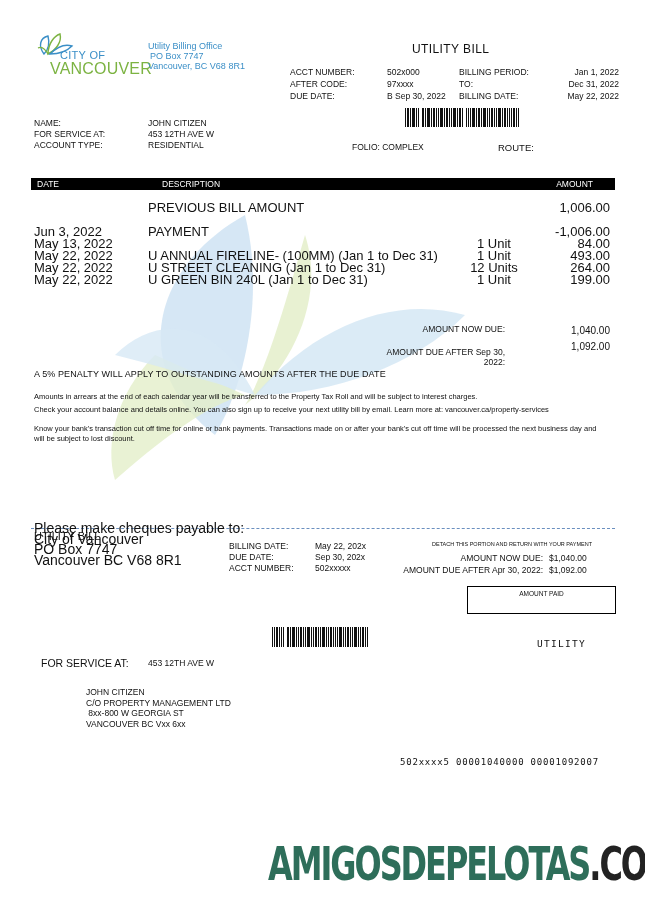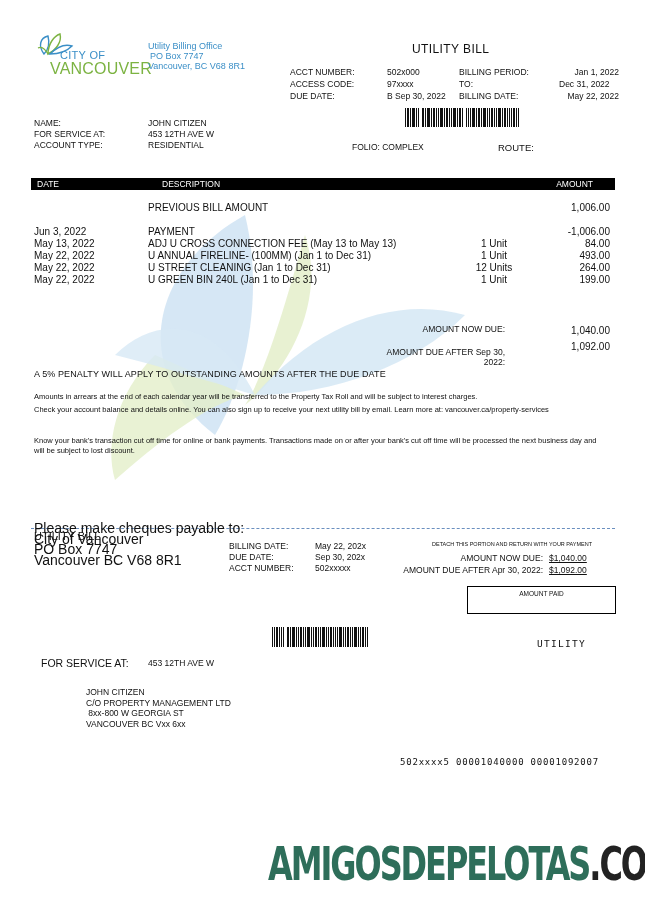--- a/index.html
+++ b/index.html
@@ -13,34 +13,34 @@
   .office { left: 148px; top: 41px; color: #3b8fc7; font-size: 9px; line-height: 10px; }
   .title { left: 412px; top: 42px; font-size: 12px; letter-spacing: 0.4px; }
   .hdr-grid { left: 290px; top: 67px; display: grid; grid-template-columns: 97px 72px 100px 60px; row-gap: 1px; font-size: 8.5px; line-height: 11px; }
   .barcode { display: flex; align-items: stretch; height: 20px; }
   .barcode span { display: block; background: #111; margin-right: 1px; }
   .info-grid { left: 34px; top: 118px; display: grid; grid-template-columns: 114px 160px; font-size: 8.5px; line-height: 11px; }
   .folio { left: 352px; top: 142px; font-size: 8.5px; }
   .route { left: 498px; top: 142px; font-size: 9.5px; }
   .tbl-head { left: 31px; top: 178px; width: 584px; height: 12px; background: #000; color: #fff; font-size: 8.5px; line-height: 12px; }
   .tbl-head span { position: absolute; top: 0; }
-  .row { position: absolute; left: 34px; width: 576px; height: 12px; font-size: 10px; line-height: 12px; }
+  .row { position: absolute; left: 34px; width: 576px; height: 12px; font-size: 13px; line-height: 12px; }
   .row .d { position: absolute; left: 0; }
   .row .desc { position: absolute; left: 114px; }
   .row .u { position: absolute; left: 410px; width: 100px; text-align: center; }
   .row .a { position: absolute; right: 0; }
   .penalty { left: 34px; top: 369px; font-size: 9px; letter-spacing: 0.1px; }
   .note { left: 34px; font-size: 7.5px; line-height: 10px; width: 580px; }
   .dash { left: 31px; top: 528px; width: 584px; border-top: 1.5px dashed #6a8fbf; }
   .stub-title { left: 34px; top: 530px; font-size: 11px; }
   .stub-addr { left: 34px; top: 523px; font-size: 14px; line-height: 10.5px; }
   .stub-grid { left: 229px; top: 541px; display: grid; grid-template-columns: 86px 80px; font-size: 8.5px; line-height: 11px; }
   .detach { left: 432px; top: 541px; font-size: 5.5px; }
   .stub-due { right: 36px; top: 552px; display: grid; grid-template-columns: auto 60px; column-gap: 6px; text-align: right; font-size: 8.5px; line-height: 12px; }
-  .stub-due .v { text-align: left; text-decoration: underline; }
+  .stub-due .v { text-align: left; }
   .paidbox { left: 467px; top: 586px; width: 149px; height: 28px; border: 1px solid #000; }
   .paidbox span { display: block; text-align: center; font-size: 6.5px; margin-top: 3px; }
   .util-mono { left: 537px; top: 638px; font-family: "DejaVu Sans Mono", monospace; font-size: 9.5px; letter-spacing: 1.3px; }
   .svc2 { left: 41px; top: 657px; font-size: 10.5px; }
   .svc2v { left: 148px; top: 658px; font-size: 8.5px; }
   .mail { left: 86px; top: 687px; font-size: 8.5px; line-height: 10.5px; }
   .scanline { left: 400px; top: 757px; font-family: "DejaVu Sans Mono", monospace; font-size: 9px; letter-spacing: 0.8px; }
   .brand { left: 268px; top: 838px; font-family: "DejaVu Sans", sans-serif; font-weight: bold; font-size: 47px; letter-spacing: -3px; transform: scaleX(0.68); transform-origin: left top; line-height: 52px; white-space: nowrap; }
 </style>
 </head>
@@ -70,24 +70,24 @@
   <div>Vancouver, BC V68 8R1</div>
 </div>
 
 <div class="abs title">UTILITY BILL</div>
 
 <div class="abs hdr-grid">
   <span>ACCT NUMBER:</span>
   <span>502x000</span>
   <span>BILLING PERIOD:</span>
   <span style="text-align:right">Jan 1, 2022</span>
-  <span>ACCESS CODE:</span>
+  <span>AFTER CODE:</span>
   <span>97xxxx</span>
   <span>TO:</span>
-  <span style="text-align:left">Dec 31, 2022</span>
+  <span style="text-align:right">Dec 31, 2022</span>
   <span>DUE DATE:</span>
   <span>B Sep 30, 2022</span>
   <span>BILLING DATE:</span>
   <span style="text-align:right">May 22, 2022</span>
 </div>
 
 <div class="abs barcode" style="left:405px; top:108px; width:168px; height:19px;">
   <span style="width:1px"></span>
     <span style="width:2px"></span>
     <span style="width:1px"></span>
@@ -157,21 +157,20 @@
 </div>
 
 <div class="row" style="top:226px">
   <span class="d">Jun 3, 2022</span>
   <span class="desc">PAYMENT</span>
   <span class="u"></span>
   <span class="a">-1,006.00</span>
 </div>
 <div class="row" style="top:238px">
   <span class="d">May 13, 2022</span>
-  <span class="desc">ADJ U CROSS CONNECTION FEE (May 13 to May 13)</span>
   <span class="u">1 Unit</span>
   <span class="a">84.00</span>
 </div>
 <div class="row" style="top:250px">
   <span class="d">May 22, 2022</span>
   <span class="desc">U ANNUAL FIRELINE- (100MM) (Jan 1 to Dec 31)</span>
   <span class="u">1 Unit</span>
   <span class="a">493.00</span>
 </div>
 <div class="row" style="top:262px">
@@ -193,21 +192,21 @@
   <div>2022:</div>
 </div>
 <div class="abs" style="right:35px; top:323px; text-align:right; font-size:10px; line-height:16px;">
   <div>1,040.00</div>
   <div>1,092.00</div>
 </div>
 
 <div class="abs penalty">A 5% PENALTY WILL APPLY TO OUTSTANDING AMOUNTS AFTER THE DUE DATE</div>
 <div class="abs note" style="top:392px">Amounts in arrears at the end of each calendar year will be transferred to the Property Tax Roll and will be subject to interest charges.</div>
 <div class="abs note" style="top:405px">Check your account balance and details online. You can also sign up to receive your next utility bill by email. Learn more at: vancouver.ca/property-services</div>
-<div class="abs note" style="top:424px; width:570px;margin-top:12px;">Know your bank's transaction cut off time for online or bank payments. Transactions made on or after your bank's cut off time will be processed the next business day and will be subject to lost discount.</div>
+<div class="abs note" style="top:424px; width:570px;">Know your bank's transaction cut off time for online or bank payments. Transactions made on or after your bank's cut off time will be processed the next business day and will be subject to lost discount.</div>
 
 <div class="abs dash"></div>
 <div class="abs stub-title">UTILITY BILL</div>
 <div class="abs stub-addr">
   <div>Please make cheques payable to:</div>
   <div>City of Vancouver</div>
   <div>PO Box 7747</div>
   <div>Vancouver BC V68 8R1</div>
 </div>
 <div class="abs stub-grid">

